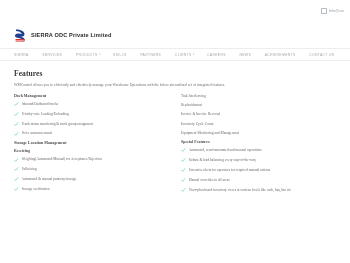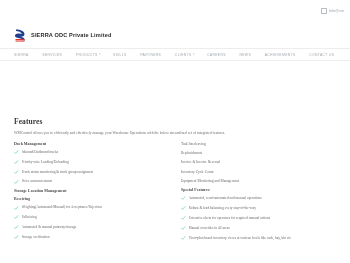--- a/index.html
+++ b/index.html
@@ -104,21 +104,20 @@
   .nav-caret {
     font-size: 2.8px;
     color: #b4b9bf;
     line-height: 1;
   }
 
   
   .content {
     padding: 8px 14px 0 14px;
     box-sizing: border-box;
-    margin-top: 48px;
   }
   .page-title {
     font-family: "Liberation Serif", serif;
     font-size: 7.5px;
     font-weight: bold;
     color: #3a3a3a;
     margin: 0 0 5px 0;
     letter-spacing: 0.1px;
   }
   .intro {

